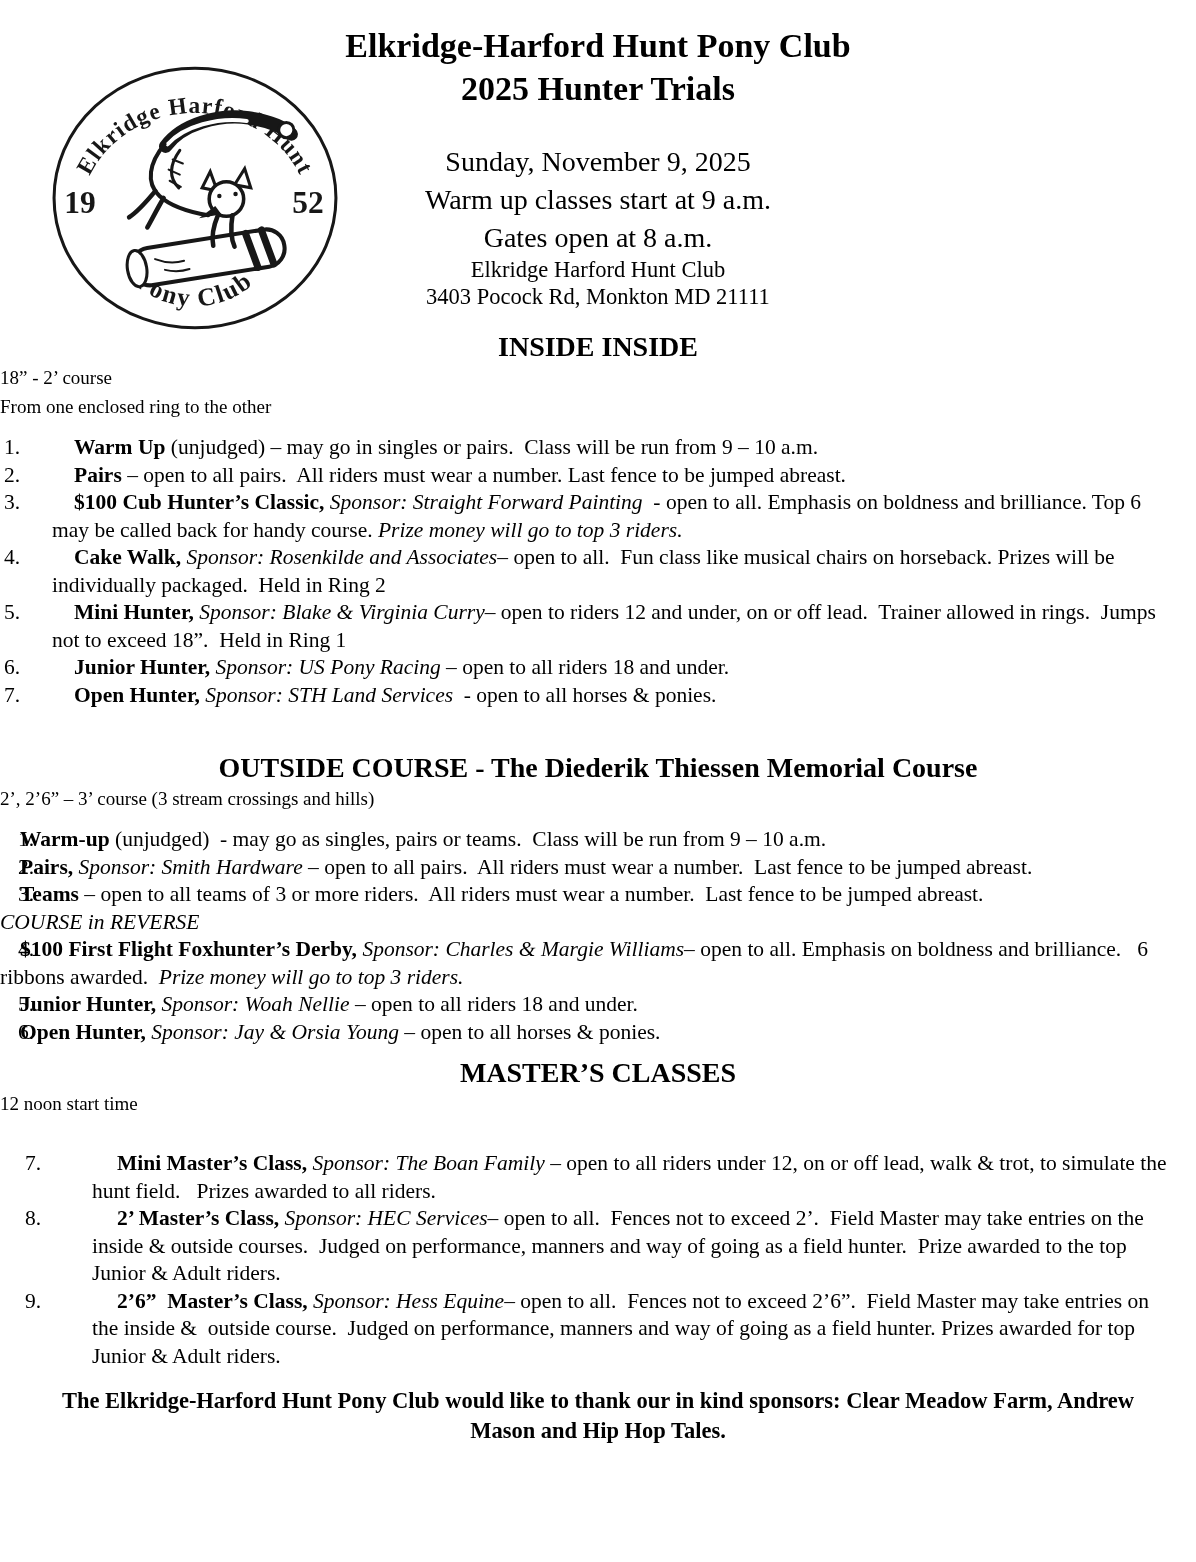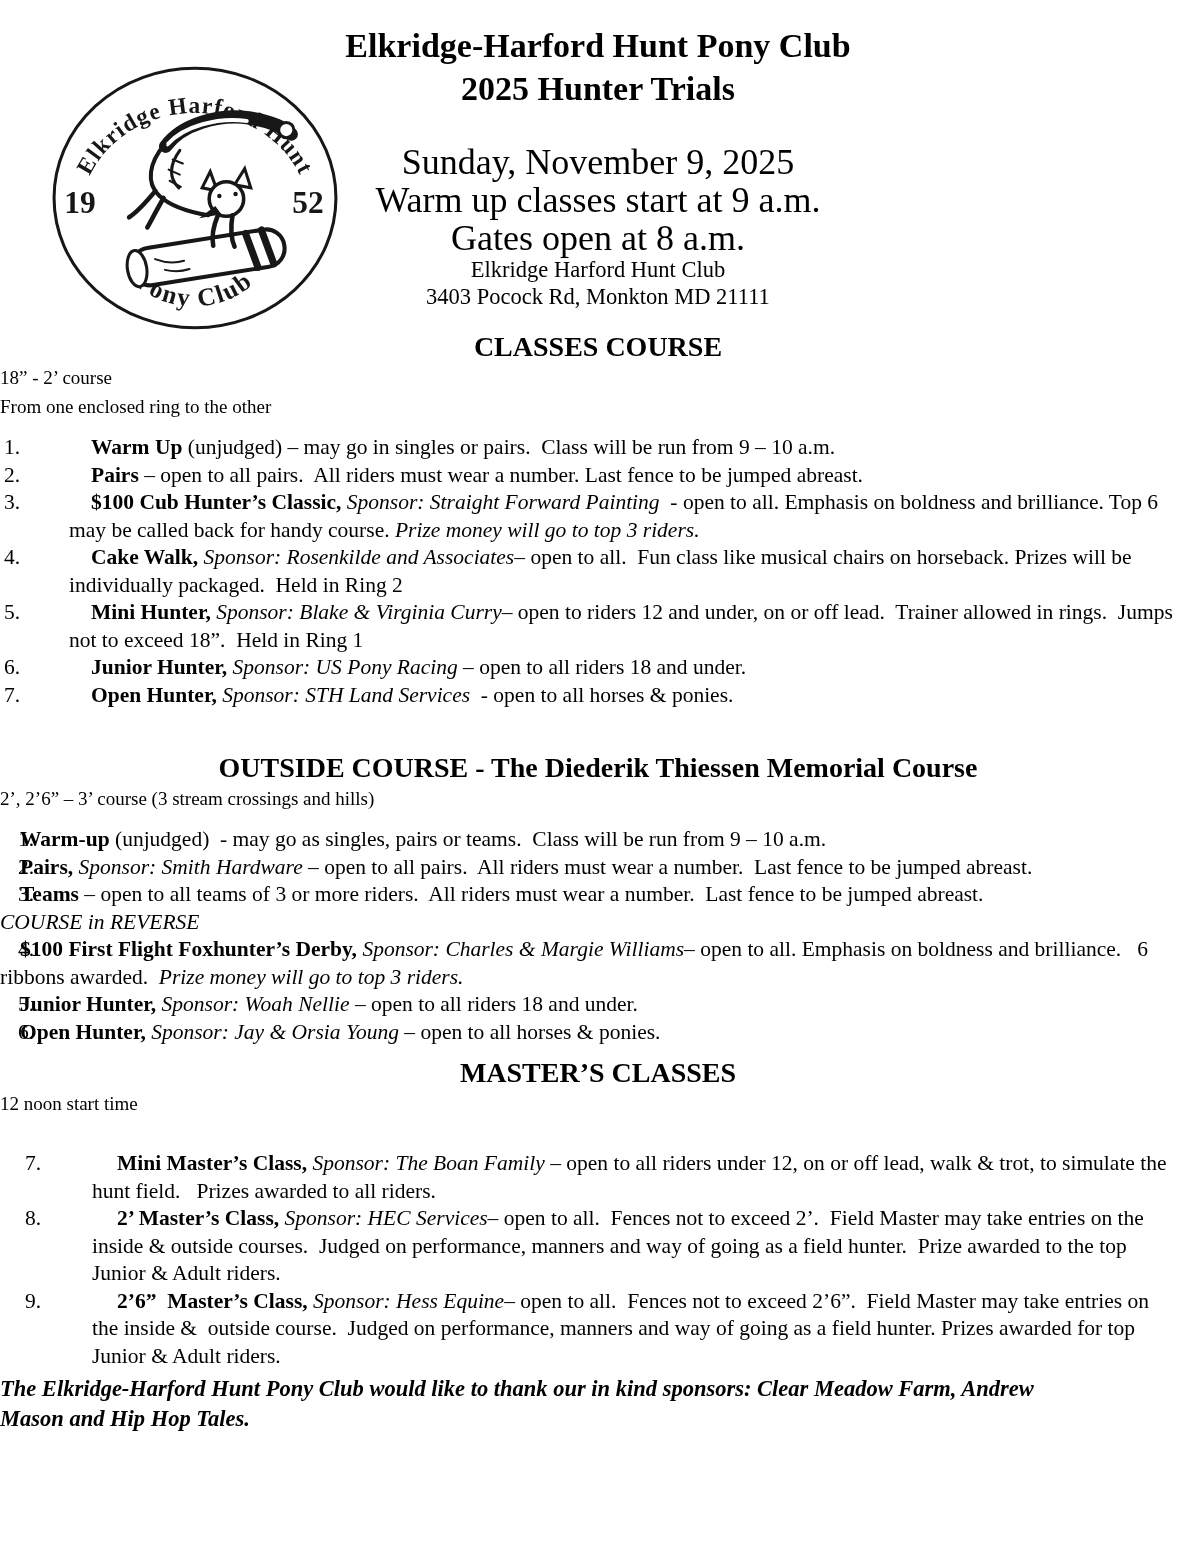--- a/index.html
+++ b/index.html
@@ -17,21 +17,21 @@
   .logo-box svg { width:100%; height:100%; }
   .logo-box text, .logo-box textPath {
     font-family:"Liberation Serif","DejaVu Serif",serif;
     font-weight:bold; fill:#171717;
   }
 
   
   .header { text-align:center; padding-top:24px; }
   .title-line { font-size:34px; font-weight:bold; line-height:43px; }
   .date-block { margin-top:33px; }
-  .date-line  { font-size:36px; line-height:38px; }
+  .date-line  { font-size:28px; line-height:38px; }
   .venue-line { font-size:22.5px; line-height:26.5px; }
 
   
   .sec-heading { margin:0; font-size:28px; font-weight:bold; text-align:center; line-height:33px; }
   .sec-subhead { font-size:19px; line-height:29px; }
 
   .course-list {
     margin-top:13px; padding-right:16px;
     font-size:21.5px; line-height:27.5px;
     white-space:pre-wrap;
@@ -39,32 +39,32 @@
   .course-item { position:relative; }
   .item-num { position:absolute; left:0; top:0; }
   .item-text { display:block; }
 
   .inside-course  { margin-top:20px; }
   .outside-course { margin-top:42px; }
   .masters-classes{ margin-top:10px; }
   .masters-classes .course-list { margin-top:32px; }
 
   .inside-course  .item-num { left:4px; }
-  .inside-course  .item-text { padding-left:69px; text-indent:22px; }
+  .inside-course  .item-text { padding-left:52px; text-indent:22px; }
   .outside-course .item-num { left:18px; }
   .outside-course .item-text { text-indent:20px; }
   .masters-classes .item-num { left:25px; }
   .masters-classes .item-text { padding-left:92px; text-indent:25px; }
 
   .seg-n  { font-weight:normal; font-style:normal; }
   .seg-b  { font-weight:bold; }
   .seg-bi { font-weight:normal; font-style:italic; }
 
   
-  .footer { margin-top:4px; font-weight:bold; font-size:22.5px; line-height:30px;font-style:italic; }
+  .footer { margin-top:16px; text-align:center; font-weight:bold; font-size:22.5px; line-height:30px; }
 </style>
 </head>
 <body>
 
 <div class="doc">
 
   <div class="logo-box">
     <svg viewBox="0 0 286 266">
       <defs>
         <path id="arc-top" d="M 30 152 A 112 102 0 0 1 256 152" fill="none"></path>
@@ -115,21 +115,21 @@
       <div class="date-line">Sunday, November 9, 2025</div>
       <div class="date-line">Warm up classes start at 9 a.m.</div>
       <div class="date-line">Gates open at 8 a.m.</div>
       <div class="venue-line">Elkridge Harford Hunt Club</div>
       <div class="venue-line">3403 Pocock Rd, Monkton MD 21111</div>
     </div>
   </div>
 
   <main>
       <section class="course-section inside-course">
-        <h2 class="sec-heading">CLASSES COURSE</h2>
+        <h2 class="sec-heading">INSIDE INSIDE</h2>
         <div class="sec-subhead">18” - 2’ course</div>
         <div class="sec-subhead">From one enclosed ring to the other</div>
         <div class="course-list"><div class="course-item"><span class="item-num">1.</span><span class="item-text"><span class="seg-b">Warm Up</span><span class="seg-n"> (unjudged) – may go in singles or pairs.  Class will be run from 9 – 10 a.m.</span></span></div><div class="course-item"><span class="item-num">2.</span><span class="item-text"><span class="seg-b">Pairs</span><span class="seg-n"> – open to all pairs.  All riders must wear a number. Last fence to be jumped abreast.</span></span></div><div class="course-item"><span class="item-num">3.</span><span class="item-text"><span class="seg-b">$100 Cub Hunter’s Classic, </span><span class="seg-bi">Sponsor: Straight Forward Painting</span><span class="seg-n">  - open to all. Emphasis on boldness and brilliance. Top 6 may be called back for handy course. </span><span class="seg-bi">Prize money will go to top 3 riders.</span></span></div><div class="course-item"><span class="item-num">4.</span><span class="item-text"><span class="seg-b">Cake Walk, </span><span class="seg-bi">Sponsor: Rosenkilde and Associates</span><span class="seg-n">– open to all.  Fun class like musical chairs on horseback. Prizes will be individually packaged.  Held in Ring 2</span></span></div><div class="course-item"><span class="item-num">5.</span><span class="item-text"><span class="seg-b">Mini Hunter, </span><span class="seg-bi">Sponsor: Blake &amp; Virginia Curry</span><span class="seg-n">– open to riders 12 and under, on or off lead.  Trainer allowed in rings.  Jumps not to exceed 18”.  Held in Ring 1</span></span></div><div class="course-item"><span class="item-num">6.</span><span class="item-text"><span class="seg-b">Junior Hunter, </span><span class="seg-bi">Sponsor: US Pony Racing</span><span class="seg-n"> – open to all riders 18 and under.</span></span></div><div class="course-item"><span class="item-num">7.</span><span class="item-text"><span class="seg-b">Open Hunter, </span><span class="seg-bi">Sponsor: STH Land Services</span><span class="seg-n">  - open to all horses &amp; ponies.</span></span></div></div>
       </section>
       <section class="course-section outside-course">
         <h2 class="sec-heading">OUTSIDE COURSE - The Diederik Thiessen Memorial Course</h2>
         <div class="sec-subhead">2’, 2’6” – 3’ course (3 stream crossings and hills)</div>
         <div class="course-list"><div class="course-item"><span class="item-num">1.</span><span class="item-text"><span class="seg-b">Warm-up</span><span class="seg-n"> (unjudged)  - may go as singles, pairs or teams.  Class will be run from 9 – 10 a.m.</span></span></div><div class="course-item"><span class="item-num">2.</span><span class="item-text"><span class="seg-b">Pairs, </span><span class="seg-bi">Sponsor: Smith Hardware</span><span class="seg-n"> – open to all pairs.  All riders must wear a number.  Last fence to be jumped abreast.</span></span></div><div class="course-item"><span class="item-num">3.</span><span class="item-text"><span class="seg-b">Teams</span><span class="seg-n"> – open to all teams of 3 or more riders.  All riders must wear a number.  Last fence to be jumped abreast.
 </span><span class="seg-bi">COURSE in REVERSE</span></span></div><div class="course-item"><span class="item-num">4.</span><span class="item-text"><span class="seg-b">$100 First Flight Foxhunter’s Derby, </span><span class="seg-bi">Sponsor: Charles &amp; Margie Williams</span><span class="seg-n">– open to all. Emphasis on boldness and brilliance.   6 ribbons awarded.  </span><span class="seg-bi">Prize money will go to top 3 riders.</span></span></div><div class="course-item"><span class="item-num">5.</span><span class="item-text"><span class="seg-b">Junior Hunter, </span><span class="seg-bi">Sponsor: Woah Nellie</span><span class="seg-n"> – open to all riders 18 and under.</span></span></div><div class="course-item"><span class="item-num">6.</span><span class="item-text"><span class="seg-b">Open Hunter, </span><span class="seg-bi">Sponsor: Jay &amp; Orsia Young</span><span class="seg-n"> – open to all horses &amp; ponies.</span></span></div></div>
       </section>

